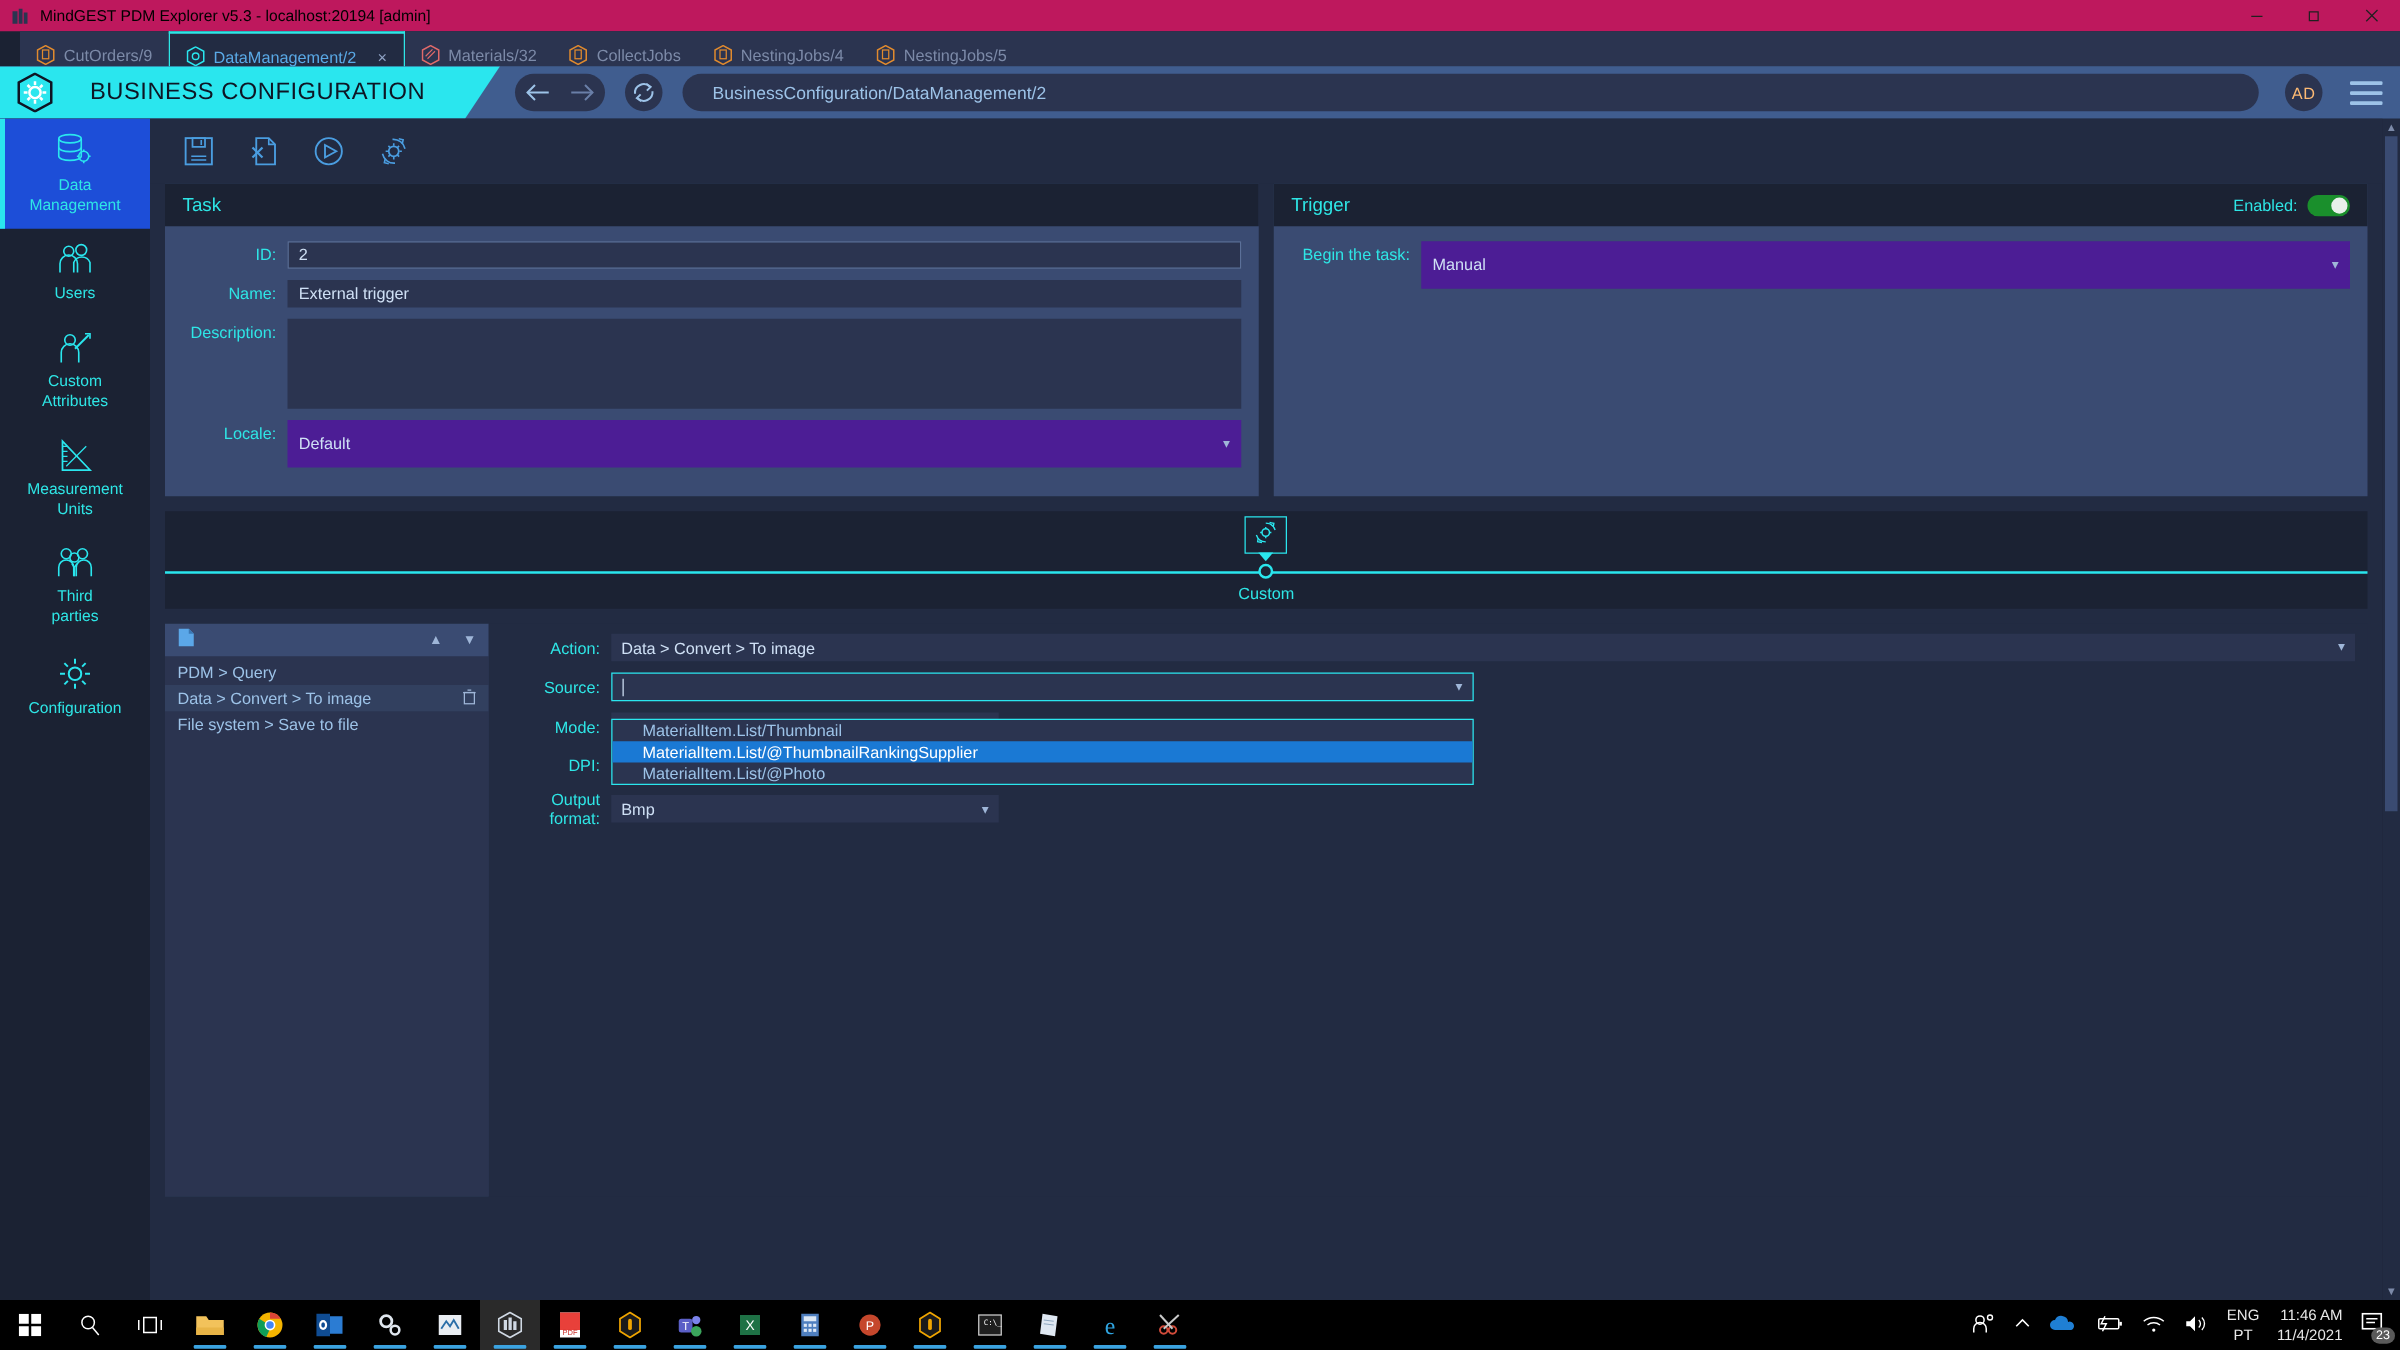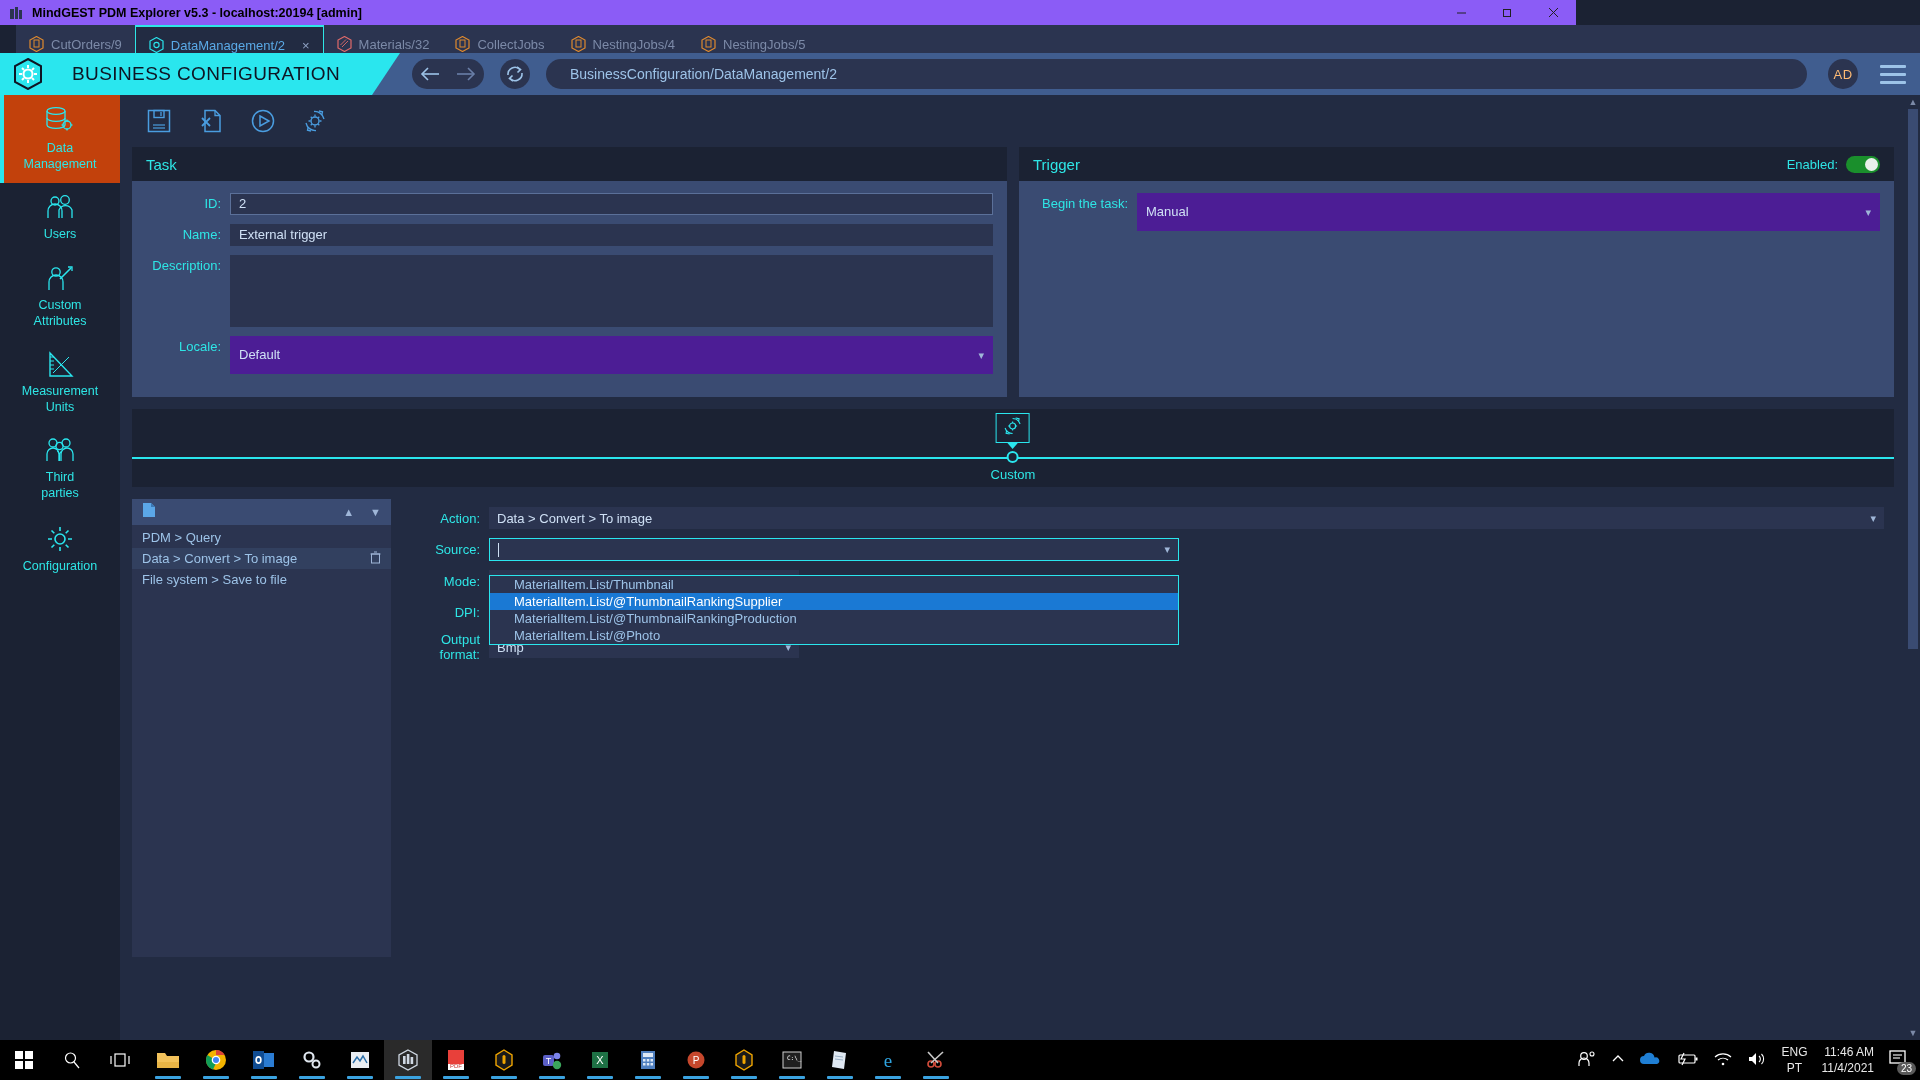--- a/index.html
+++ b/index.html
@@ -6,22 +6,22 @@
   html, body {
     width: 1920px; height: 1080px;
     background: #1b2233;
     font-family: "Liberation Sans", sans-serif;
     overflow: hidden;
   }
   body { position: relative; }
 
   
   .titlebar {
-    position: absolute; top: 0; left: 0; width: 1576px; height: 25px;
-    background: #8b5cf6; display: flex; align-items: center; font-weight: bold;
+    position: absolute; top: 0; left: 0; width: 1920px; height: 25px;
+    background: #be185d; display: flex; align-items: center;
   }
   .tb-icon { width: 16px; height: 16px; margin-left: 8px; position: relative; }
   .tb-icon svg { display: block; }
   .tb-title {
     font-size: 12.5px; color: #000000; margin-left: 8px;
     white-space: nowrap; font-family: "Liberation Sans", sans-serif;
   }
   .tb-controls { margin-left: auto; display: flex; height: 25px; }
   .tb-btn {
     width: 46px; height: 25px; display: flex; align-items: center;
@@ -98,21 +98,21 @@
   
   .sidebar {
     position: absolute; top: 95px; left: 0; width: 120px; bottom: 40px;
     background: #1b2233;
   }
   .side-item {
     position: relative; padding: 11px 4px 11px 4px;
     display: flex; flex-direction: column; align-items: center; gap: 5px;
     color: #2ee6e6; font-size: 12.5px; text-align: center; line-height: 1.25;
   }
-  .side-item.active { background: #c2410c; }
+  .side-item.active { background: #1d4ed8; }
   .side-item.active::before {
     content: ""; position: absolute; left: 0; top: 0; bottom: 0; width: 4px;
     background: #2ae6ee;
   }
   .side-item svg { display: block; }
   .side-label { white-space: pre-line; }
 
   
   .main {
     position: absolute; top: 95px; left: 120px; right: 14px; bottom: 40px;
@@ -696,23 +696,20 @@
       </div>
 
       <div class="dropdown">
         <div class="dd-item">
           <span>MaterialItem.List/Thumbnail</span>
         </div>
         <div class="dd-item hl">
           <span>MaterialItem.List/@ThumbnailRankingSupplier</span>
         </div>
         <div class="dd-item">
-          <span>MaterialItem.List/@ThumbnailRankingProduction</span>
-        </div>
-        <div class="dd-item">
           <span>MaterialItem.List/@Photo</span>
         </div>
       </div>
     </div>
   </div>
 </div>
 
 <div class="vscroll">
   <span class="vs-arrow">▲</span>
   <div class="vs-track">

